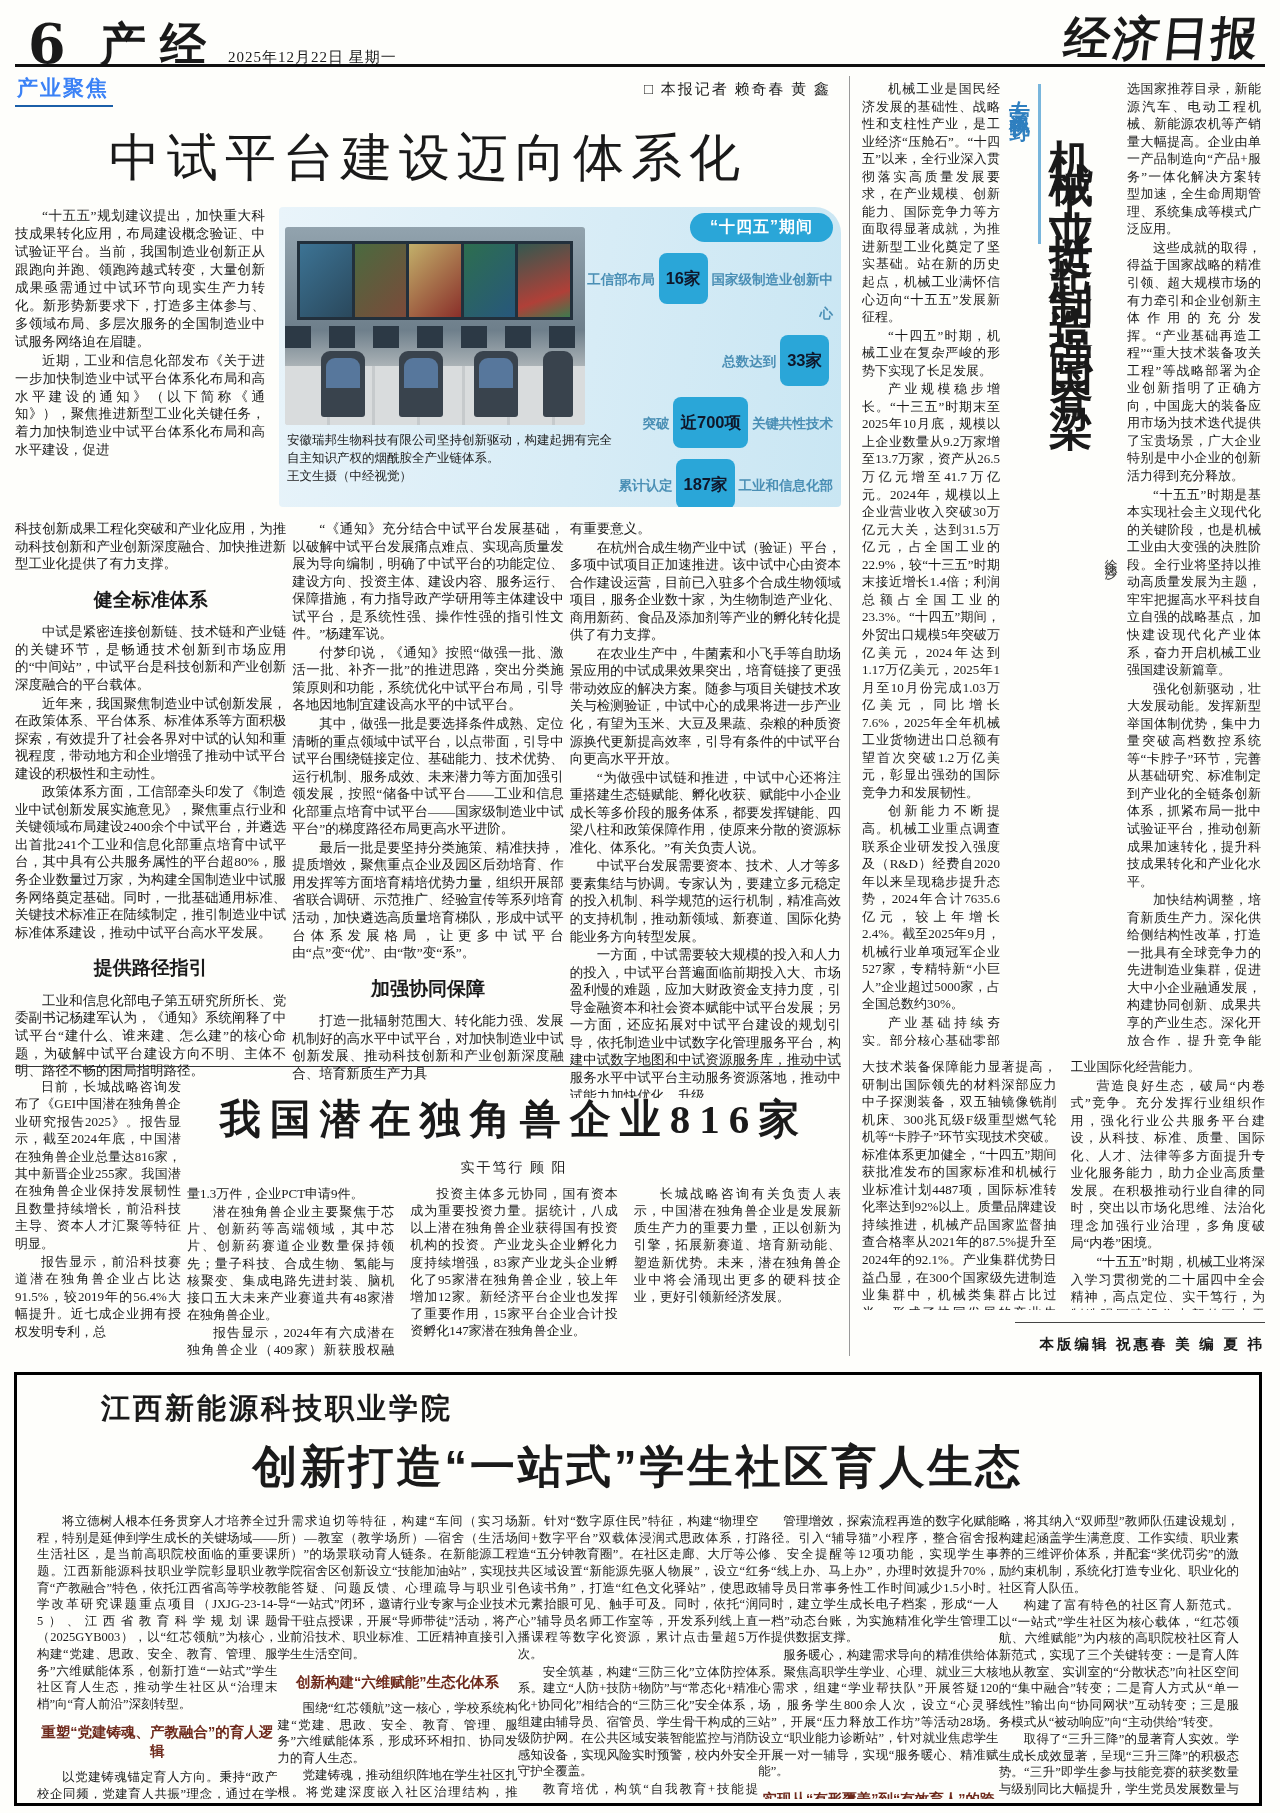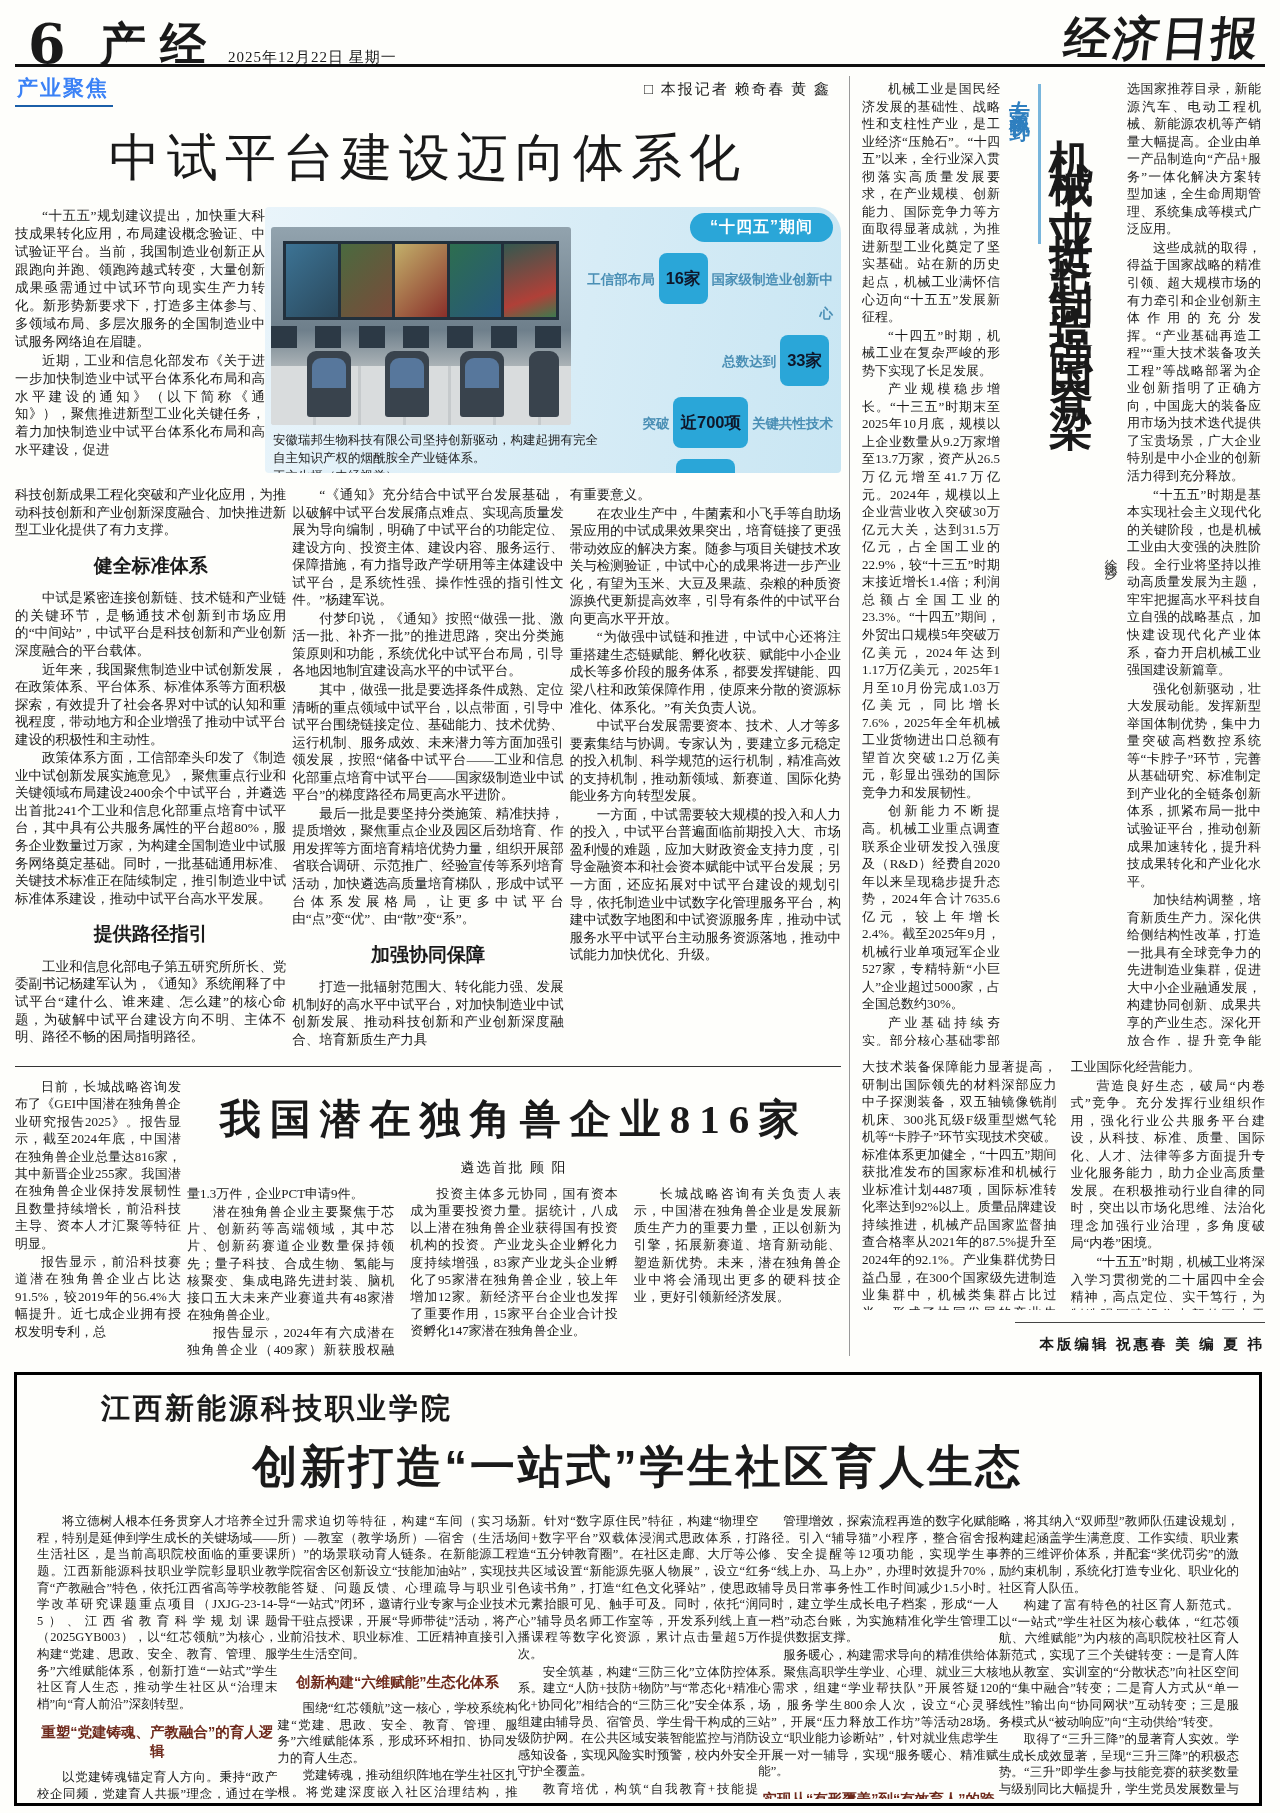--- a/index.html
+++ b/index.html
@@ -10,21 +10,21 @@
   .section-title{left:100px;top:14px;font-size:46px;font-weight:bold;letter-spacing:14px;font-family:"Liberation Serif",serif;}
   .issue-date{left:228px;top:48px;font-size:15px;letter-spacing:1px;}
   .masthead{right:20px;top:8px;font-size:46px;font-weight:bold;font-family:"Liberation Serif",serif;transform:skewX(-6deg);letter-spacing:3px;}
   .header-rule{left:15px;top:64px;width:1250px;border-top:3px solid #111;}
   
   #main-article{left:15px;top:74px;width:826px;}
   .ma-head-row{display:flex;justify-content:space-between;align-items:flex-start;height:34px;}
   .kicker{font-family:"Liberation Sans",sans-serif;font-weight:bold;font-size:21px;color:#3b82f6;border-bottom:2px solid #1b5fa8;padding:0 4px 3px 2px;letter-spacing:2px;}
   .byline{font-size:15px;margin:6px 10px 0 0;letter-spacing:2px;}
   .ma-headline{text-align:center;font-family:"Liberation Sans","DejaVu Sans",sans-serif;font-weight:normal;font-size:51px;letter-spacing:7px;margin:16px 0 14px;}
-  .ma-row1{display:flex;height:266px;}
+  .ma-row1{display:flex;gap:14px;height:300px;}
   .intro-col{width:250px;overflow:hidden;font-size:13.5px;line-height:1.33;text-align:justify;}
   .infographic{flex:1;position:relative;border-radius:4px 26px 4px 4px;background:linear-gradient(100deg,#e9f4fa 0%,#d7ecf6 55%,#c9e6f3 100%);overflow:hidden;}
   .photo{position:absolute;left:6px;top:20px;width:300px;height:198px;border-radius:3px;overflow:hidden;background:linear-gradient(180deg,#92a3ae 0%,#6e7f8b 52%,#aab2b6 70%,#d5d8d9 100%);}
   .screens{position:absolute;left:4%;top:7%;width:92%;height:40%;background:#22303c;display:grid;grid-template-columns:repeat(5,1fr);gap:3px;padding:3px;box-sizing:border-box;}
   .screen{background:linear-gradient(135deg,#3c7394,#2a485c);}
   .screen:nth-child(2){background:linear-gradient(135deg,#4a6a3f,#7c4a3a);}
   .screen:nth-child(3){background:linear-gradient(135deg,#c2b06a,#8a2f2a);}
   .screen:nth-child(4){background:linear-gradient(135deg,#2d6e4f,#27577c);}
   .screen:nth-child(5){background:linear-gradient(160deg,#34584f,#b04038 70%,#3d7a4e);}
   .monitors{position:absolute;left:0;top:50%;width:100%;height:11%;background:repeating-linear-gradient(90deg,#2c3945 0 26px,transparent 26px 44px);}
@@ -150,20 +150,21 @@
       <div class="col">
           <div class="p">“《通知》充分结合中试平台发展基础，以破解中试平台发展痛点难点、实现高质量发展为导向编制，明确了中试平台的功能定位、建设方向、投资主体、建设内容、服务运行、保障措施，有力指导政产学研用等主体建设中试平台，是系统性强、操作性强的指引性文件。”杨建军说。</div>
           <div class="p">付梦印说，《通知》按照“做强一批、激活一批、补齐一批”的推进思路，突出分类施策原则和功能，系统优化中试平台布局，引导各地因地制宜建设高水平的中试平台。</div>
           <div class="p">其中，做强一批是要选择条件成熟、定位清晰的重点领域中试平台，以点带面，引导中试平台围绕链接定位、基础能力、技术优势、运行机制、服务成效、未来潜力等方面加强引领发展，按照“储备中试平台——工业和信息化部重点培育中试平台——国家级制造业中试平台”的梯度路径布局更高水平进阶。</div>
           <div class="p">最后一批是要坚持分类施策、精准扶持，提质增效，聚焦重点企业及园区后劲培育、作用发挥等方面培育精培优势力量，组织开展部省联合调研、示范推广、经验宣传等系列培育活动，加快遴选高质量培育梯队，形成中试平台体系发展格局，让更多中试平台由“点”变“优”、由“散”变“系”。</div>
           <div class="h">加强协同保障</div>
           <div class="p">打造一批辐射范围大、转化能力强、发展机制好的高水平中试平台，对加快制造业中试创新发展、推动科技创新和产业创新深度融合、培育新质生产力具</div>
         </div>
       <div class="col">
           <div class="p pc">有重要意义。</div>
+          <div class="p">在杭州合成生物产业中试（验证）平台，多项中试项目正加速推进。该中试中心由资本合作建设运营，目前已入驻多个合成生物领域项目，服务企业数十家，为生物制造产业化、商用新药、食品及添加剂等产业的孵化转化提供了有力支撑。</div>
           <div class="p">在农业生产中，牛菌素和小飞手等自助场景应用的中试成果效果突出，培育链接了更强带动效应的解决方案。随参与项目关键技术攻关与检测验证，中试中心的成果将进一步产业化，有望为玉米、大豆及果蔬、杂粮的种质资源换代更新提高效率，引导有条件的中试平台向更高水平开放。</div>
           <div class="p">“为做强中试链和推进，中试中心还将注重搭建生态链赋能、孵化收获、赋能中小企业成长等多价段的服务体系，都要发挥键能、四梁八柱和政策保障作用，使原来分散的资源标准化、体系化。”有关负责人说。</div>
           <div class="p">中试平台发展需要资本、技术、人才等多要素集结与协调。专家认为，要建立多元稳定的投入机制、科学规范的运行机制，精准高效的支持机制，推动新领域、新赛道、国际化势能业务方向转型发展。</div>
           <div class="p">一方面，中试需要较大规模的投入和人力的投入，中试平台普遍面临前期投入大、市场盈利慢的难题，应加大财政资金支持力度，引导金融资本和社会资本赋能中试平台发展；另一方面，还应拓展对中试平台建设的规划引导，依托制造业中试数字化管理服务平台，构建中试数字地图和中试资源服务库，推动中试服务水平中试平台主动服务资源落地，推动中试能力加快优化、升级。</div>
         </div>
     </div>
   </div>
 
   <div class="abs main-rule"></div>
   <div class="abs v-divider"></div>
@@ -207,21 +208,21 @@
   </div>
 
   <div class="abs" id="unicorn">
     <div class="u-wrap">
       <div class="u-intro">
           <div class="p">日前，长城战略咨询发布了《GEI中国潜在独角兽企业研究报告2025》。报告显示，截至2024年底，中国潜在独角兽企业总量达816家，其中新晋企业255家。我国潜在独角兽企业保持发展韧性且数量持续增长，前沿科技主导、资本人才汇聚等特征明显。</div>
           <div class="p">报告显示，前沿科技赛道潜在独角兽企业占比达91.5%，较2019年的56.4%大幅提升。近七成企业拥有授权发明专利，总</div>
         </div>
       <div class="u-main">
         <div class="u-headline">我国潜在独角兽企业816家</div>
-        <div class="u-byline">遴选首批  顾  阳</div>
+        <div class="u-byline">实干笃行  顾  阳</div>
         <div class="u-cols">
           <div class="u-col">
               <div class="p pc">量1.3万件，企业PCT申请9件。</div>
               <div class="p">潜在独角兽企业主要聚焦于芯片、创新药等高端领域，其中芯片、创新药赛道企业数量保持领先；量子科技、合成生物、氢能与核聚变、集成电路先进封装、脑机接口五大未来产业赛道共有48家潜在独角兽企业。</div>
               <div class="p">报告显示，2024年有六成潜在独角兽企业（409家）新获股权融资，总额近130亿美元，同比增长18.7%。芯片、新型半导体、机器人、新能源汽车、新材料、商业航天等赛道均有六成以上的企业新获融资。此外，24家企业获得超亿美元融资，新能源汽车、芯片、创新药赛道占比居前列。</div>
             </div>
           <div class="u-col">
               <div class="p">投资主体多元协同，国有资本成为重要投资力量。据统计，八成以上潜在独角兽企业获得国有投资机构的投资。产业龙头企业孵化力度持续增强，83家产业龙头企业孵化了95家潜在独角兽企业，较上年增加12家。新经济平台企业也发挥了重要作用，15家平台企业合计投资孵化147家潜在独角兽企业。</div>
             </div>
           <div class="u-col">

